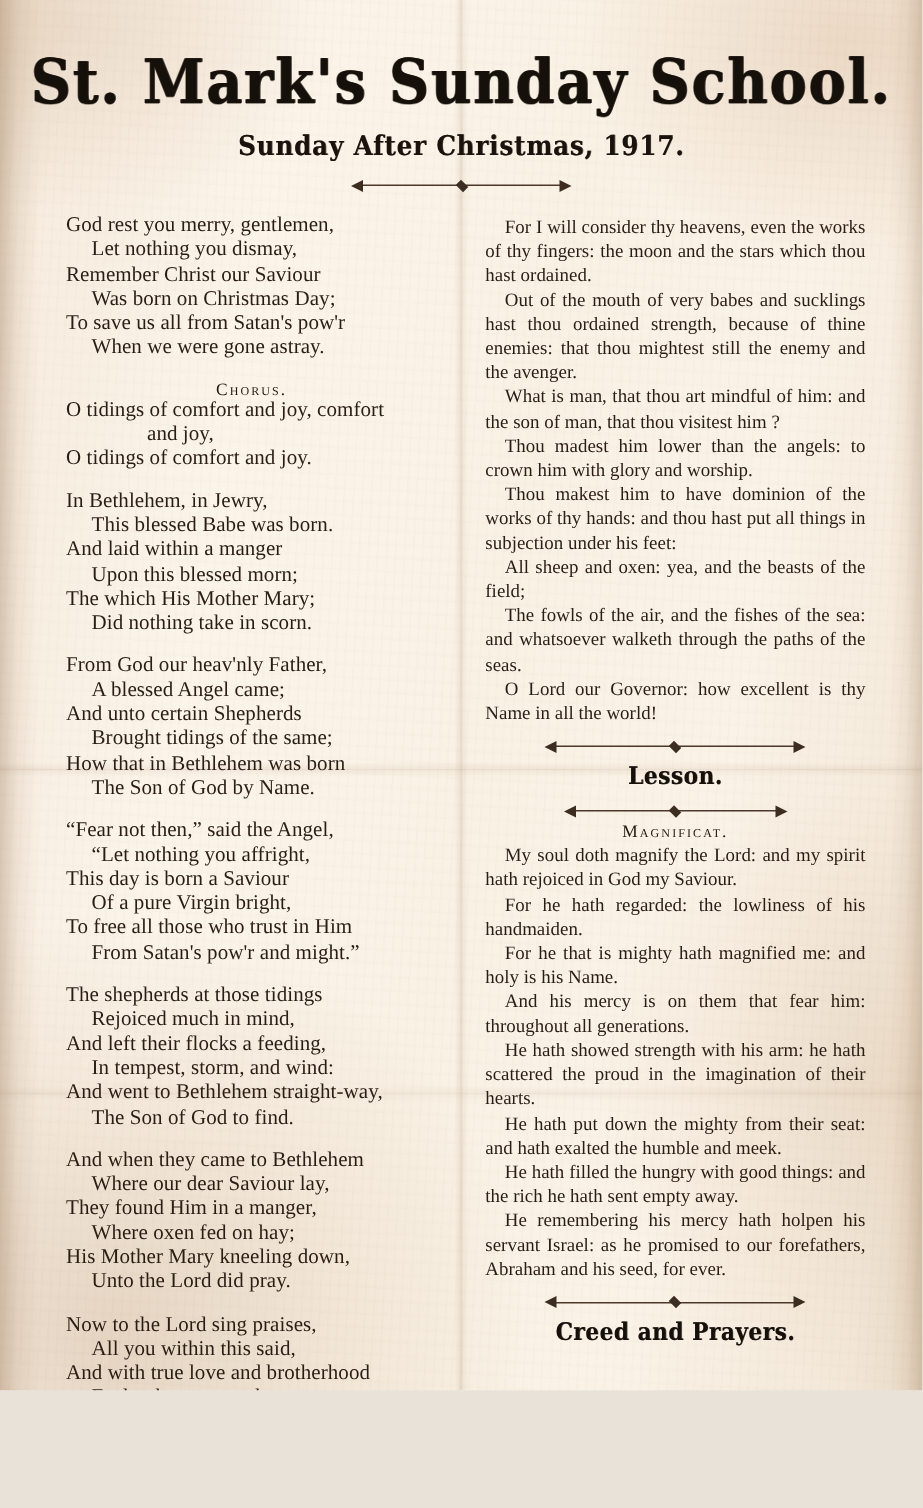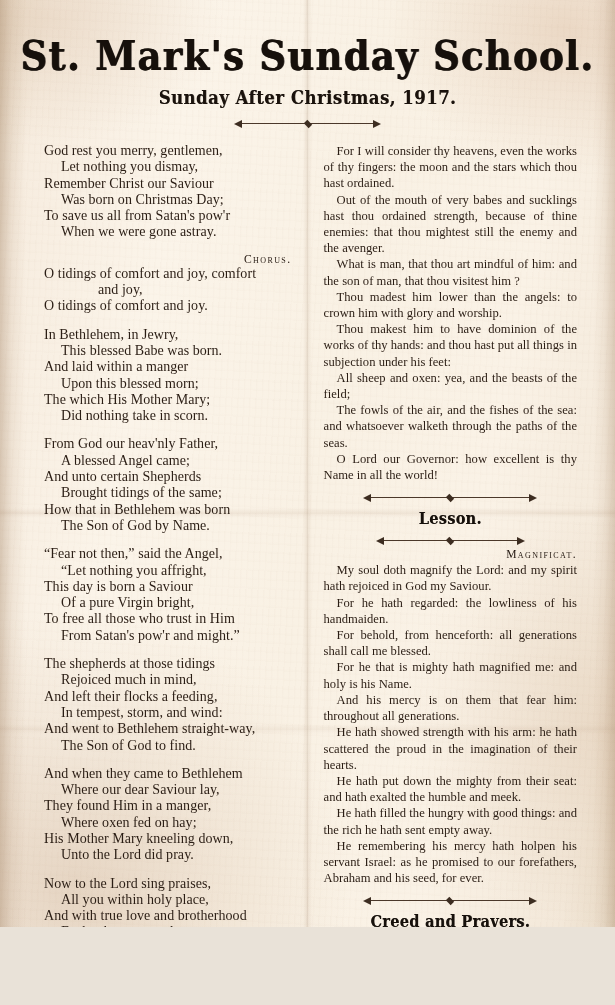--- a/index.html
+++ b/index.html
@@ -157,21 +157,21 @@
     line-height: 16.3px;
     margin-bottom: 12px;
     letter-spacing: .05px;
     color: #2a1d14;
   }
   .verse .l    { display: block; white-space: nowrap; }
   .verse .l.i  { padding-left: 17px; }
   .verse .l.i2 { padding-left: 54px; }
 
   .smallcaps {
-    text-align: right;
+    text-align: center;
     font-size: 11.6px;
     font-variant: small-caps;
     letter-spacing: 1.4px;
     margin: 2px 0 1px;
     color: #241810;
   }
   .chorus-head { margin: 1px 0 0; }
 
   .sec-head {
     text-align: center;
@@ -278,21 +278,21 @@
             <div class="verse">
               <span class="l">And when they came to Bethlehem</span>
               <span class="l i">Where our dear Saviour lay,</span>
               <span class="l">They found Him in a manger,</span>
               <span class="l i">Where oxen fed on hay;</span>
               <span class="l">His Mother Mary kneeling down,</span>
               <span class="l i">Unto the Lord did pray.</span>
             </div>
             <div class="verse">
               <span class="l">Now to the Lord sing praises,</span>
-              <span class="l i">All you within holy place,</span>
+              <span class="l i">All you within this said,</span>
               <span class="l">And with true love and brotherhood</span>
               <span class="l i">Each other now embrace;</span>
               <span class="l">This holy tide of Christmas</span>
               <span class="l i">All other doth deface.</span>
             </div>
           </div>
 
         <div class="sec-block">
           <div class="orn sec">
             <div class="bar"></div>
@@ -322,21 +322,20 @@
           </div>
           <div class="sec-head">Lesson.</div>
           <div class="orn sec2">
             <div class="bar"></div>
               <div class="dia"></div>
           </div>
           <div class="smallcaps">Magnificat.</div>
           <div class="prose">
               <p>My soul doth magnify the Lord: and my spirit hath rejoiced in God my Saviour.</p>
               <p>For he hath regarded: the lowliness of his handmaiden.</p>
-              <p>For behold, from henceforth: all generations shall call me blessed.</p>
               <p>For he that is mighty hath magnified me: and holy is his Name.</p>
               <p>And his mercy is on them that fear him: throughout all generations.</p>
               <p>He hath showed strength with his arm: he hath scattered the proud in the imagination of their hearts.</p>
               <p>He hath put down the mighty from their seat: and hath exalted the humble and meek.</p>
               <p>He hath filled the hungry with good things: and the rich he hath sent empty away.</p>
               <p>He remembering his mercy hath holpen his servant Israel: as he promised to our forefathers, Abraham and his seed, for ever.</p>
             </div>
         </div>
 
         <div class="sec-block">

